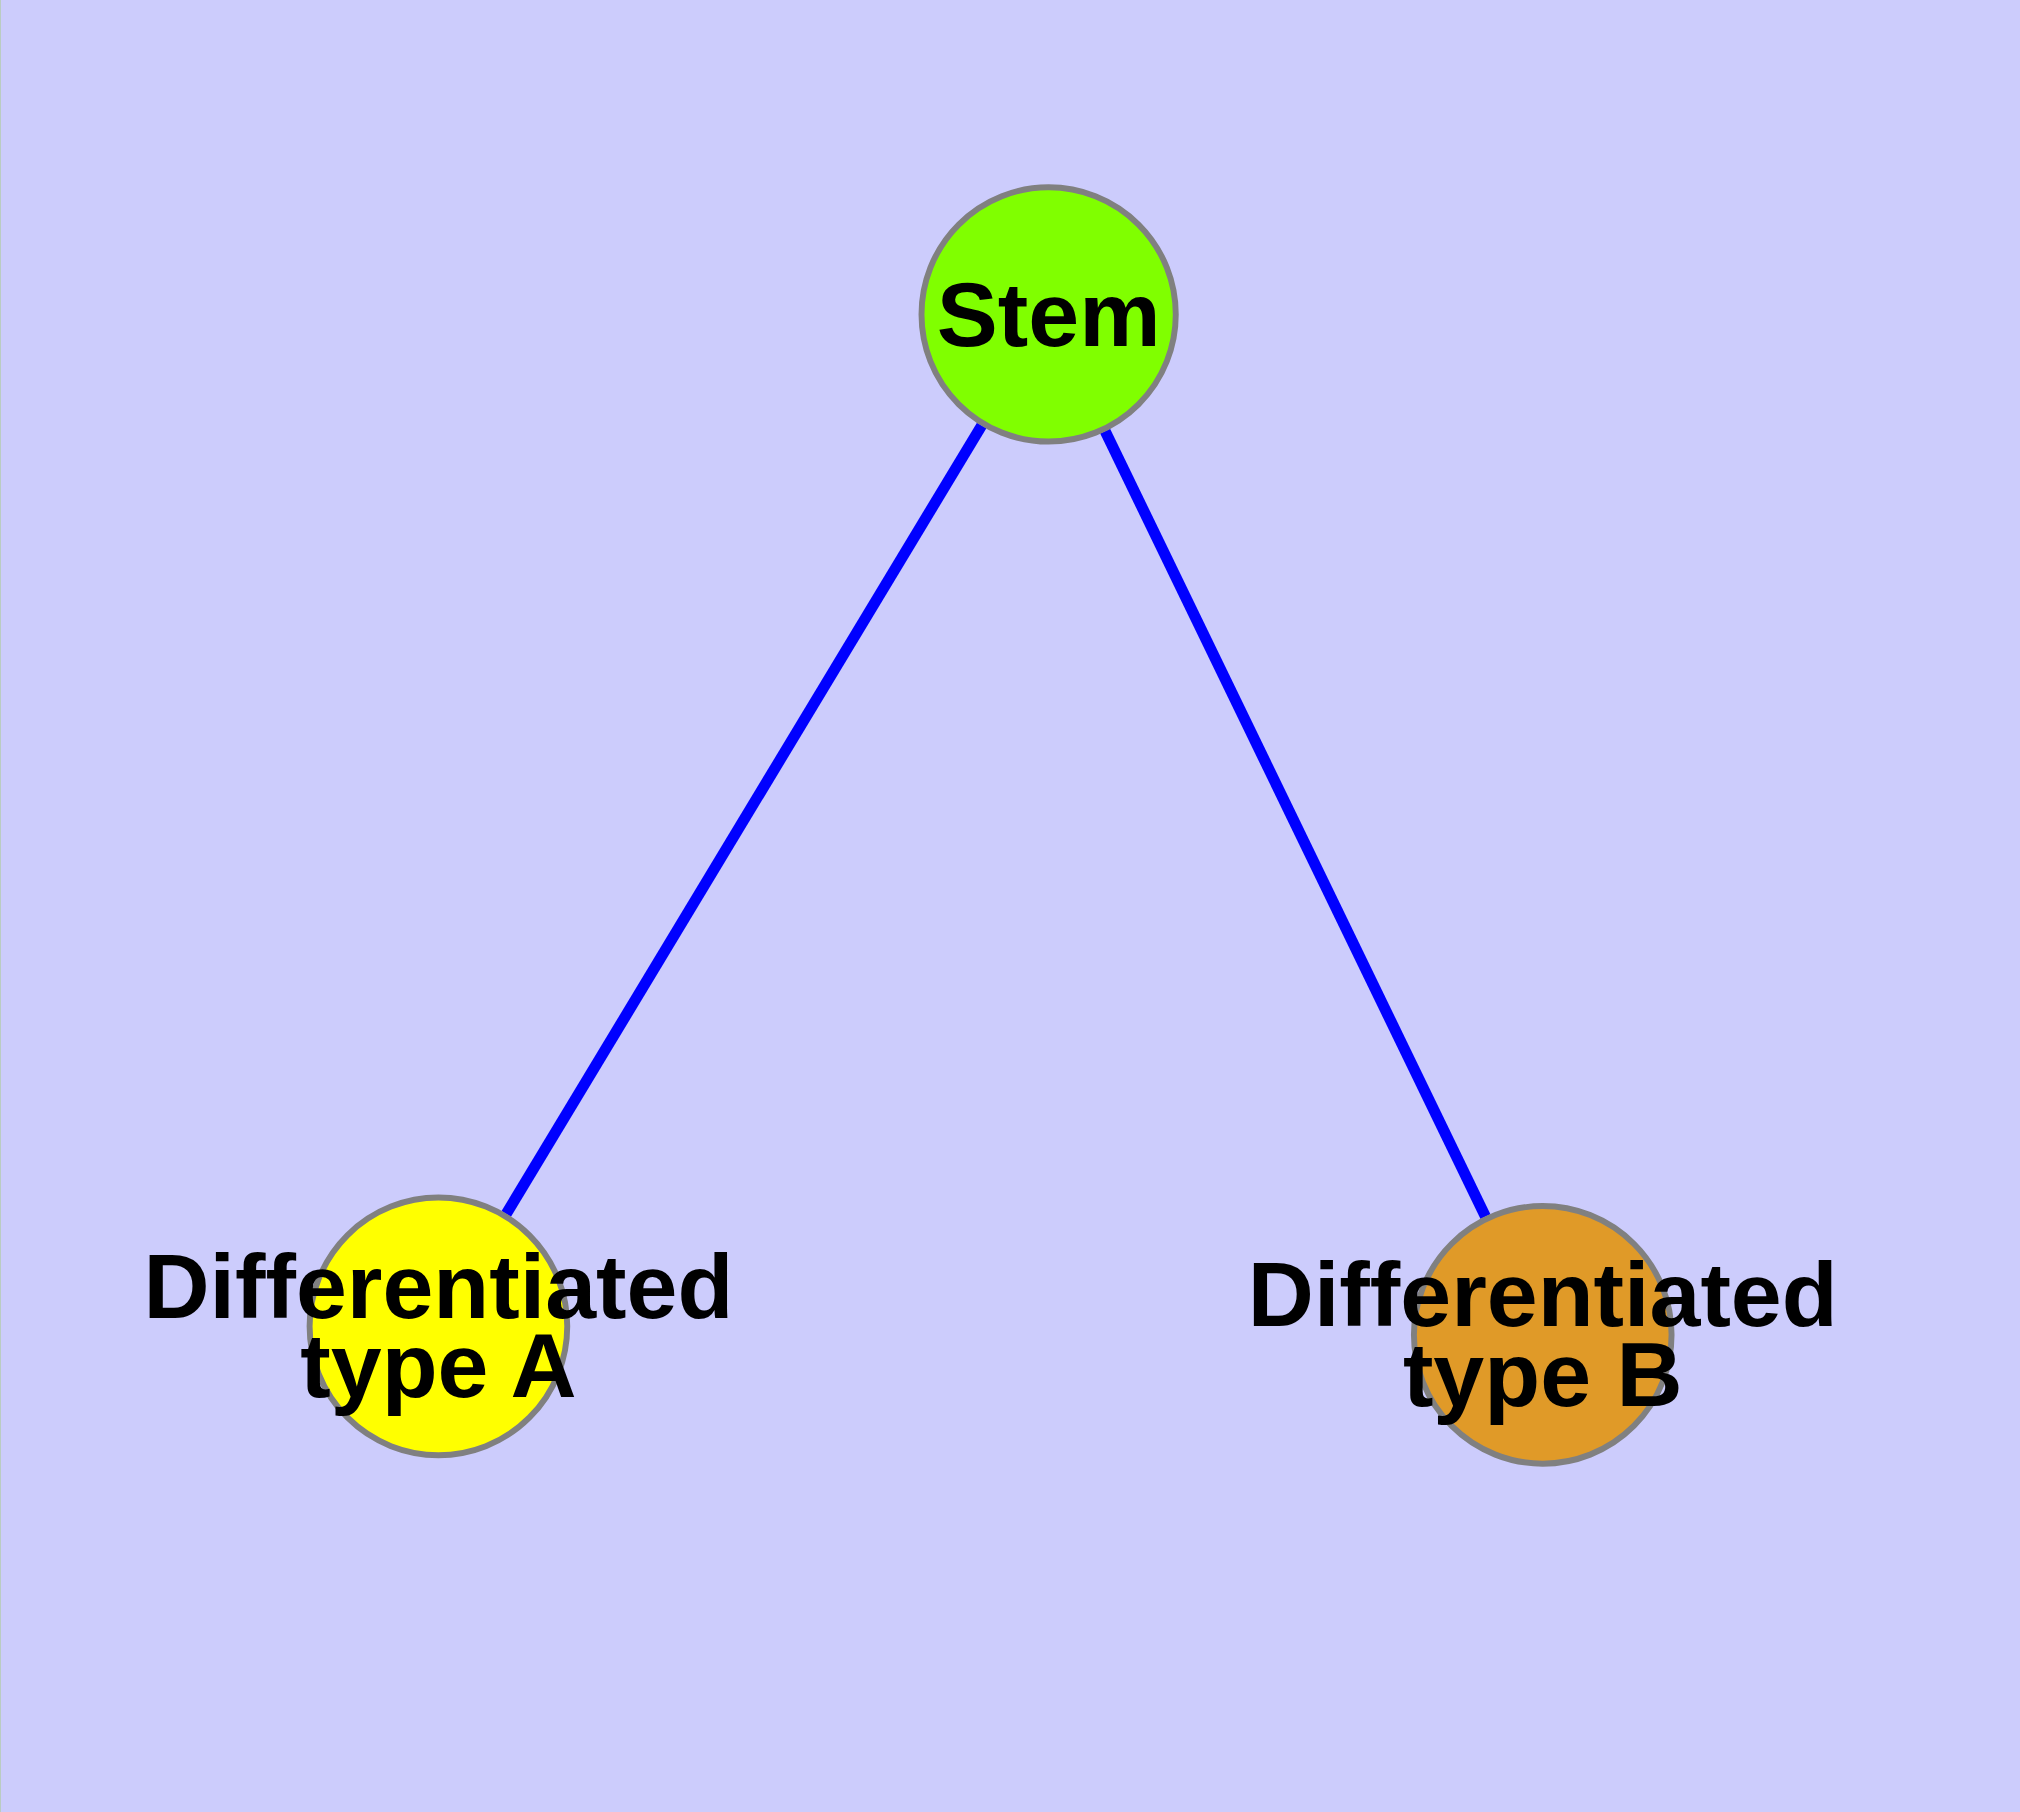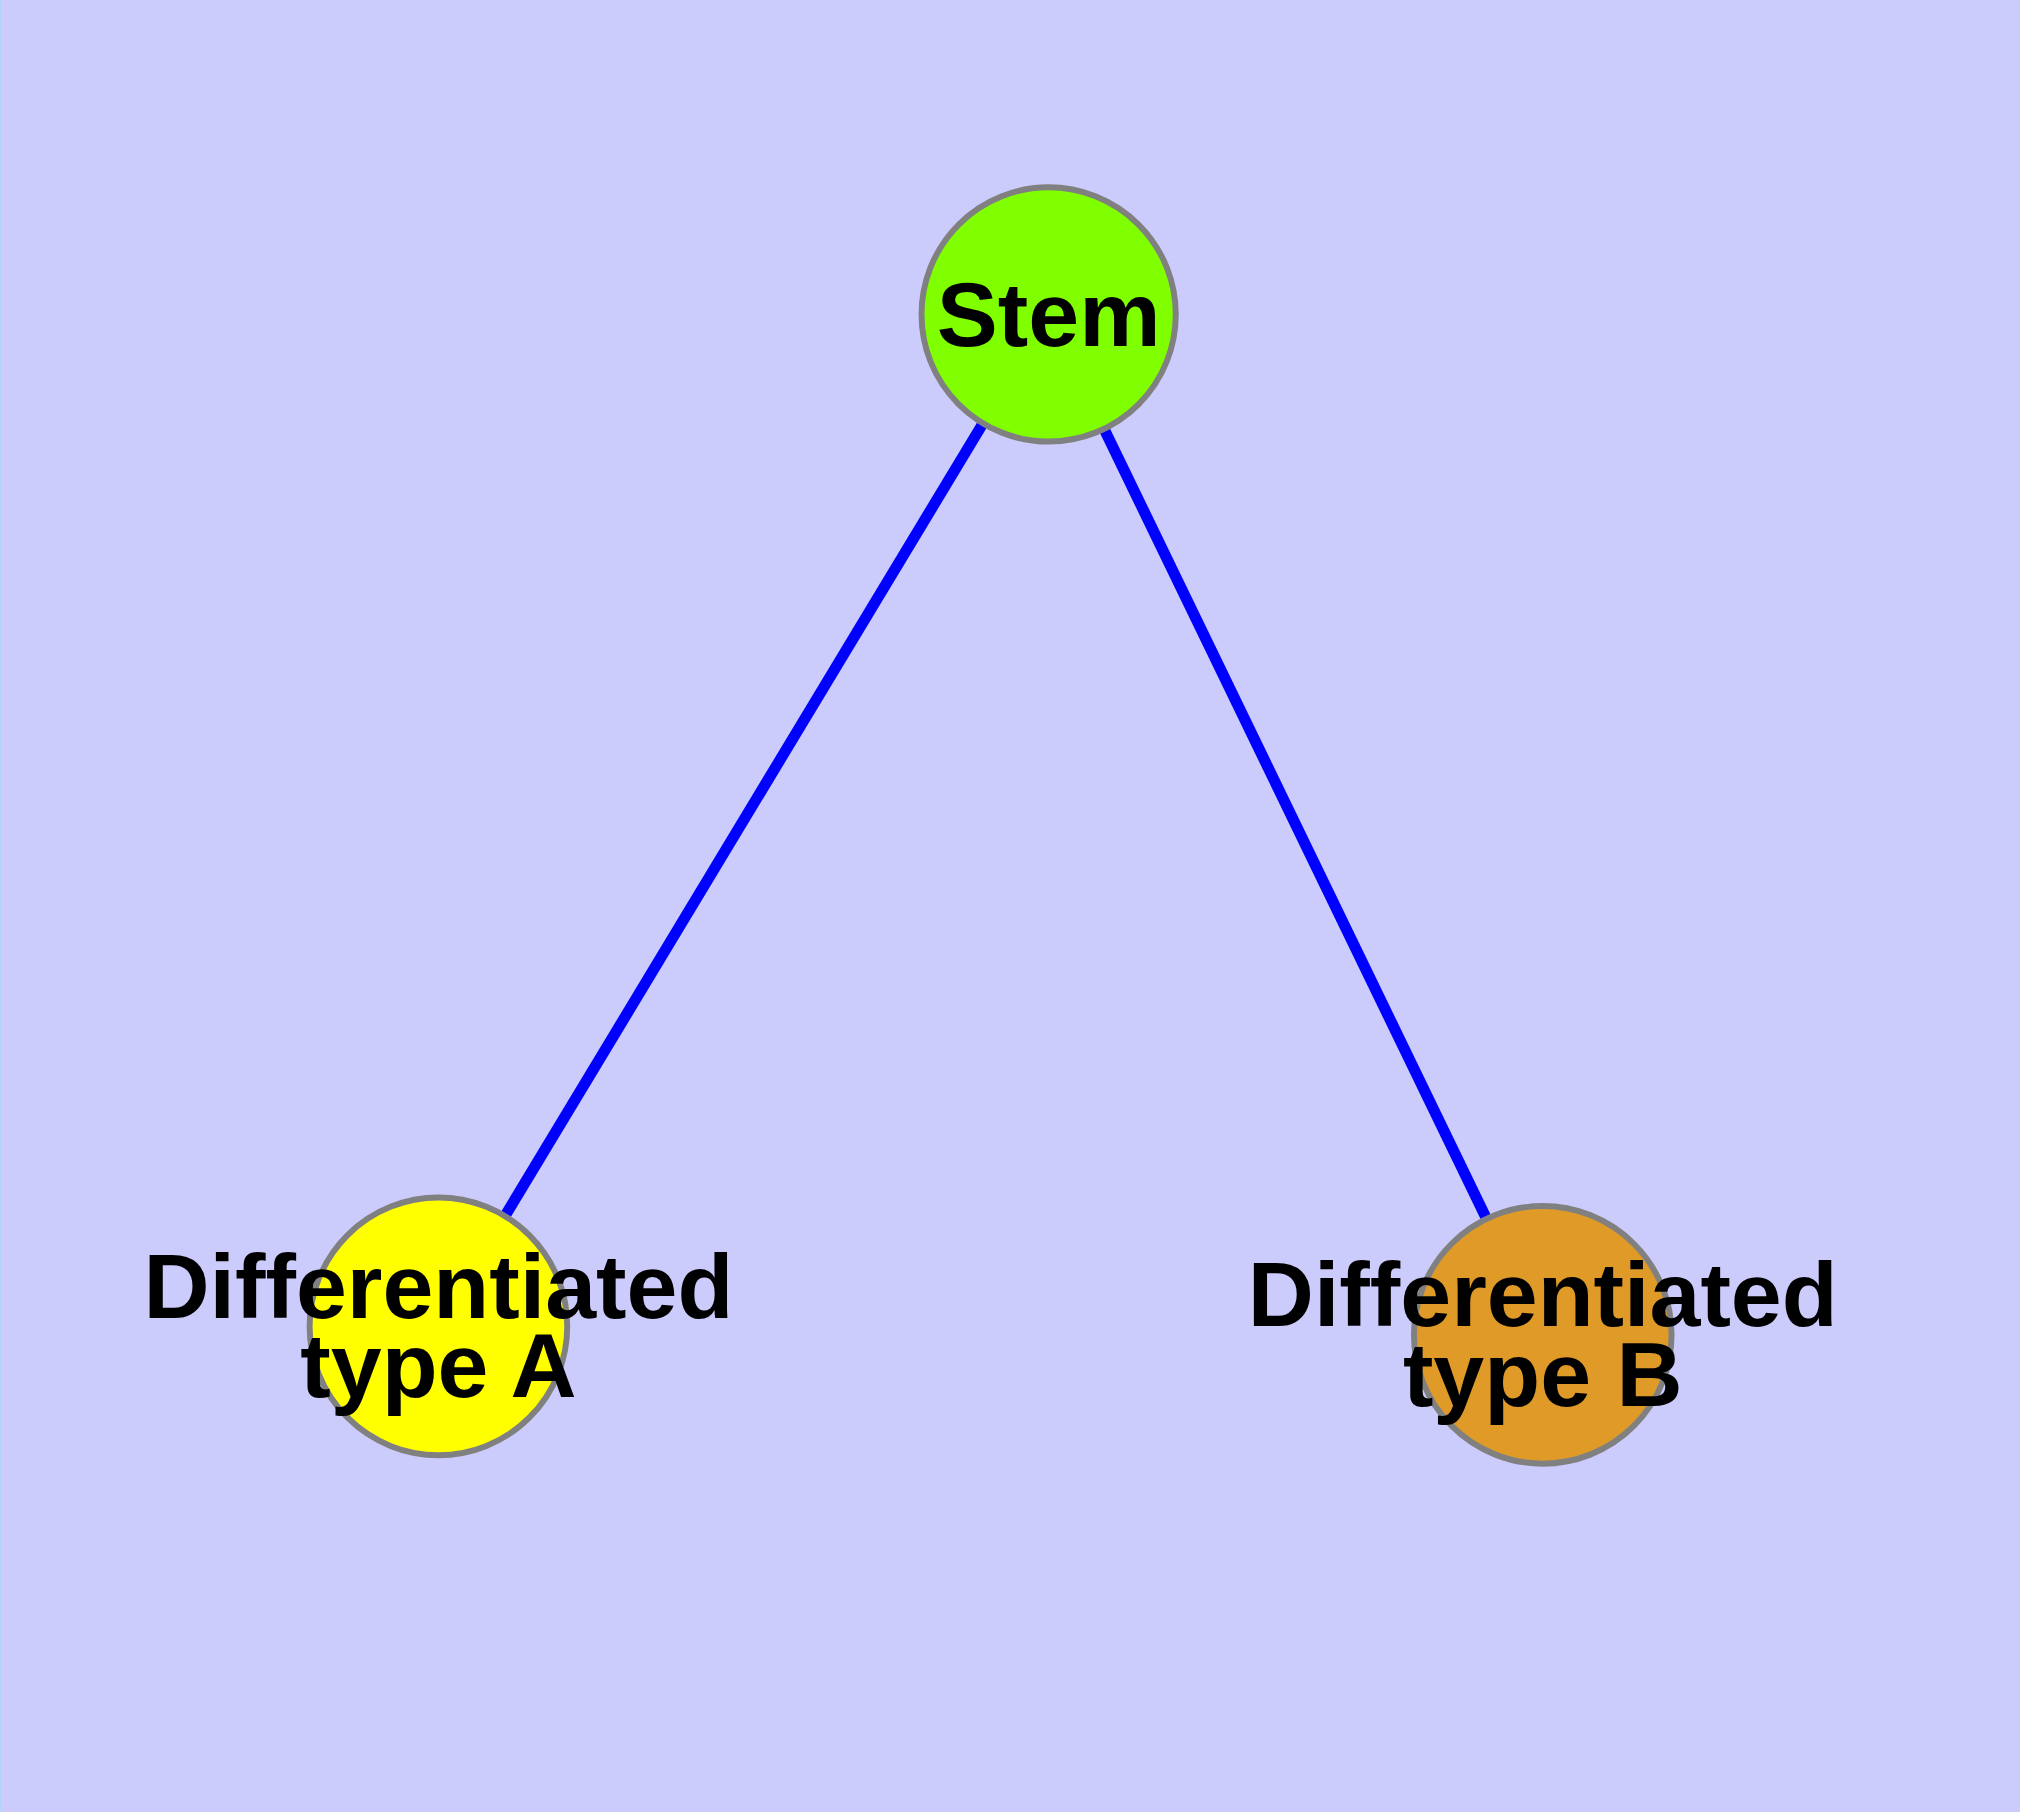--- a/index.html
+++ b/index.html
@@ -29,21 +29,21 @@
     font-weight: bold;
     fill: #000000;
     text-anchor: middle;
     dominant-baseline: auto;
     paint-order: normal;
   }
 </style>
 </head>
 <body>
 
-<div id="canvas" style="width: 2021px; height: 1812px; background: #5eead4;">
+<div id="canvas" style="width: 2021px; height: 1812px; background: #84cc16;">
   <svg id="graph-svg" viewBox="0 0 2384 2138" xmlns="http://www.w3.org/2000/svg">
 
     <rect id="bg-rect" x="0" y="0" width="2384" height="2138" fill="#ccccfc"></rect>
 
     <g id="edges-layer">
       <line id="edge-stem-a" x1="1157.9918712907293" y1="502.0218134428741" x2="597.0409147054704" y2="1432.2654831134282" stroke="#0000ff" stroke-width="13" stroke-linecap="butt"></line>
       <line id="edge-stem-b" x1="1303.6796831527224" y1="508.70555491574237" x2="1752.448687002144" y2="1435.49437247098" stroke="#0000ff" stroke-width="13" stroke-linecap="butt"></line>
     </g>
 
     <g id="nodes-layer">

